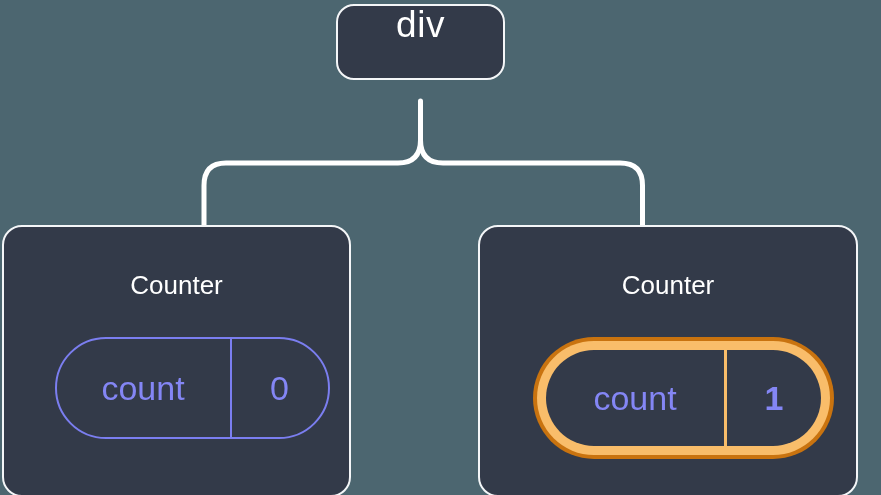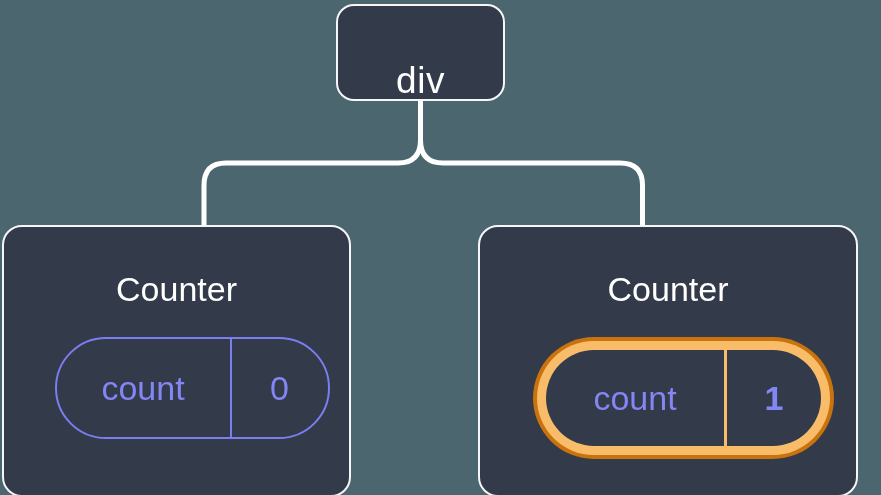--- a/index.html
+++ b/index.html
@@ -32,23 +32,23 @@
     position: absolute;
     background: #333a49;
     border: 2px solid #f4f6f8;
     border-radius: 18px;
     box-sizing: border-box;
   }
   .node-root {
     left: 336px;
     top: 4px;
     width: 169px;
-    height: 97px;
+    height: 76px;
     display: flex;
-    align-items: flex-end;
+    align-items: flex-start;
     justify-content: center;
   }
   .root-label {
     color: #ffffff;
     font-size: 37px;
     letter-spacing: 0.5px;
     line-height: 1;
   }
 
   .node-child {
@@ -59,21 +59,21 @@
   .node-child.left  { left: 2px;   width: 349px; }
   .node-child.right { left: 478px; width: 380px; }
 
   .child-title {
     position: absolute;
     left: 0;
     right: 0;
     top: 45px;
     text-align: center;
     color: #ffffff;
-    font-size: 34px;
+    font-size: 26px;
     line-height: 1;
   }
 
   
   .pill-wrap {
     position: absolute;
     left: 0;
     right: 0;
     top: 110px;
     display: flex;

